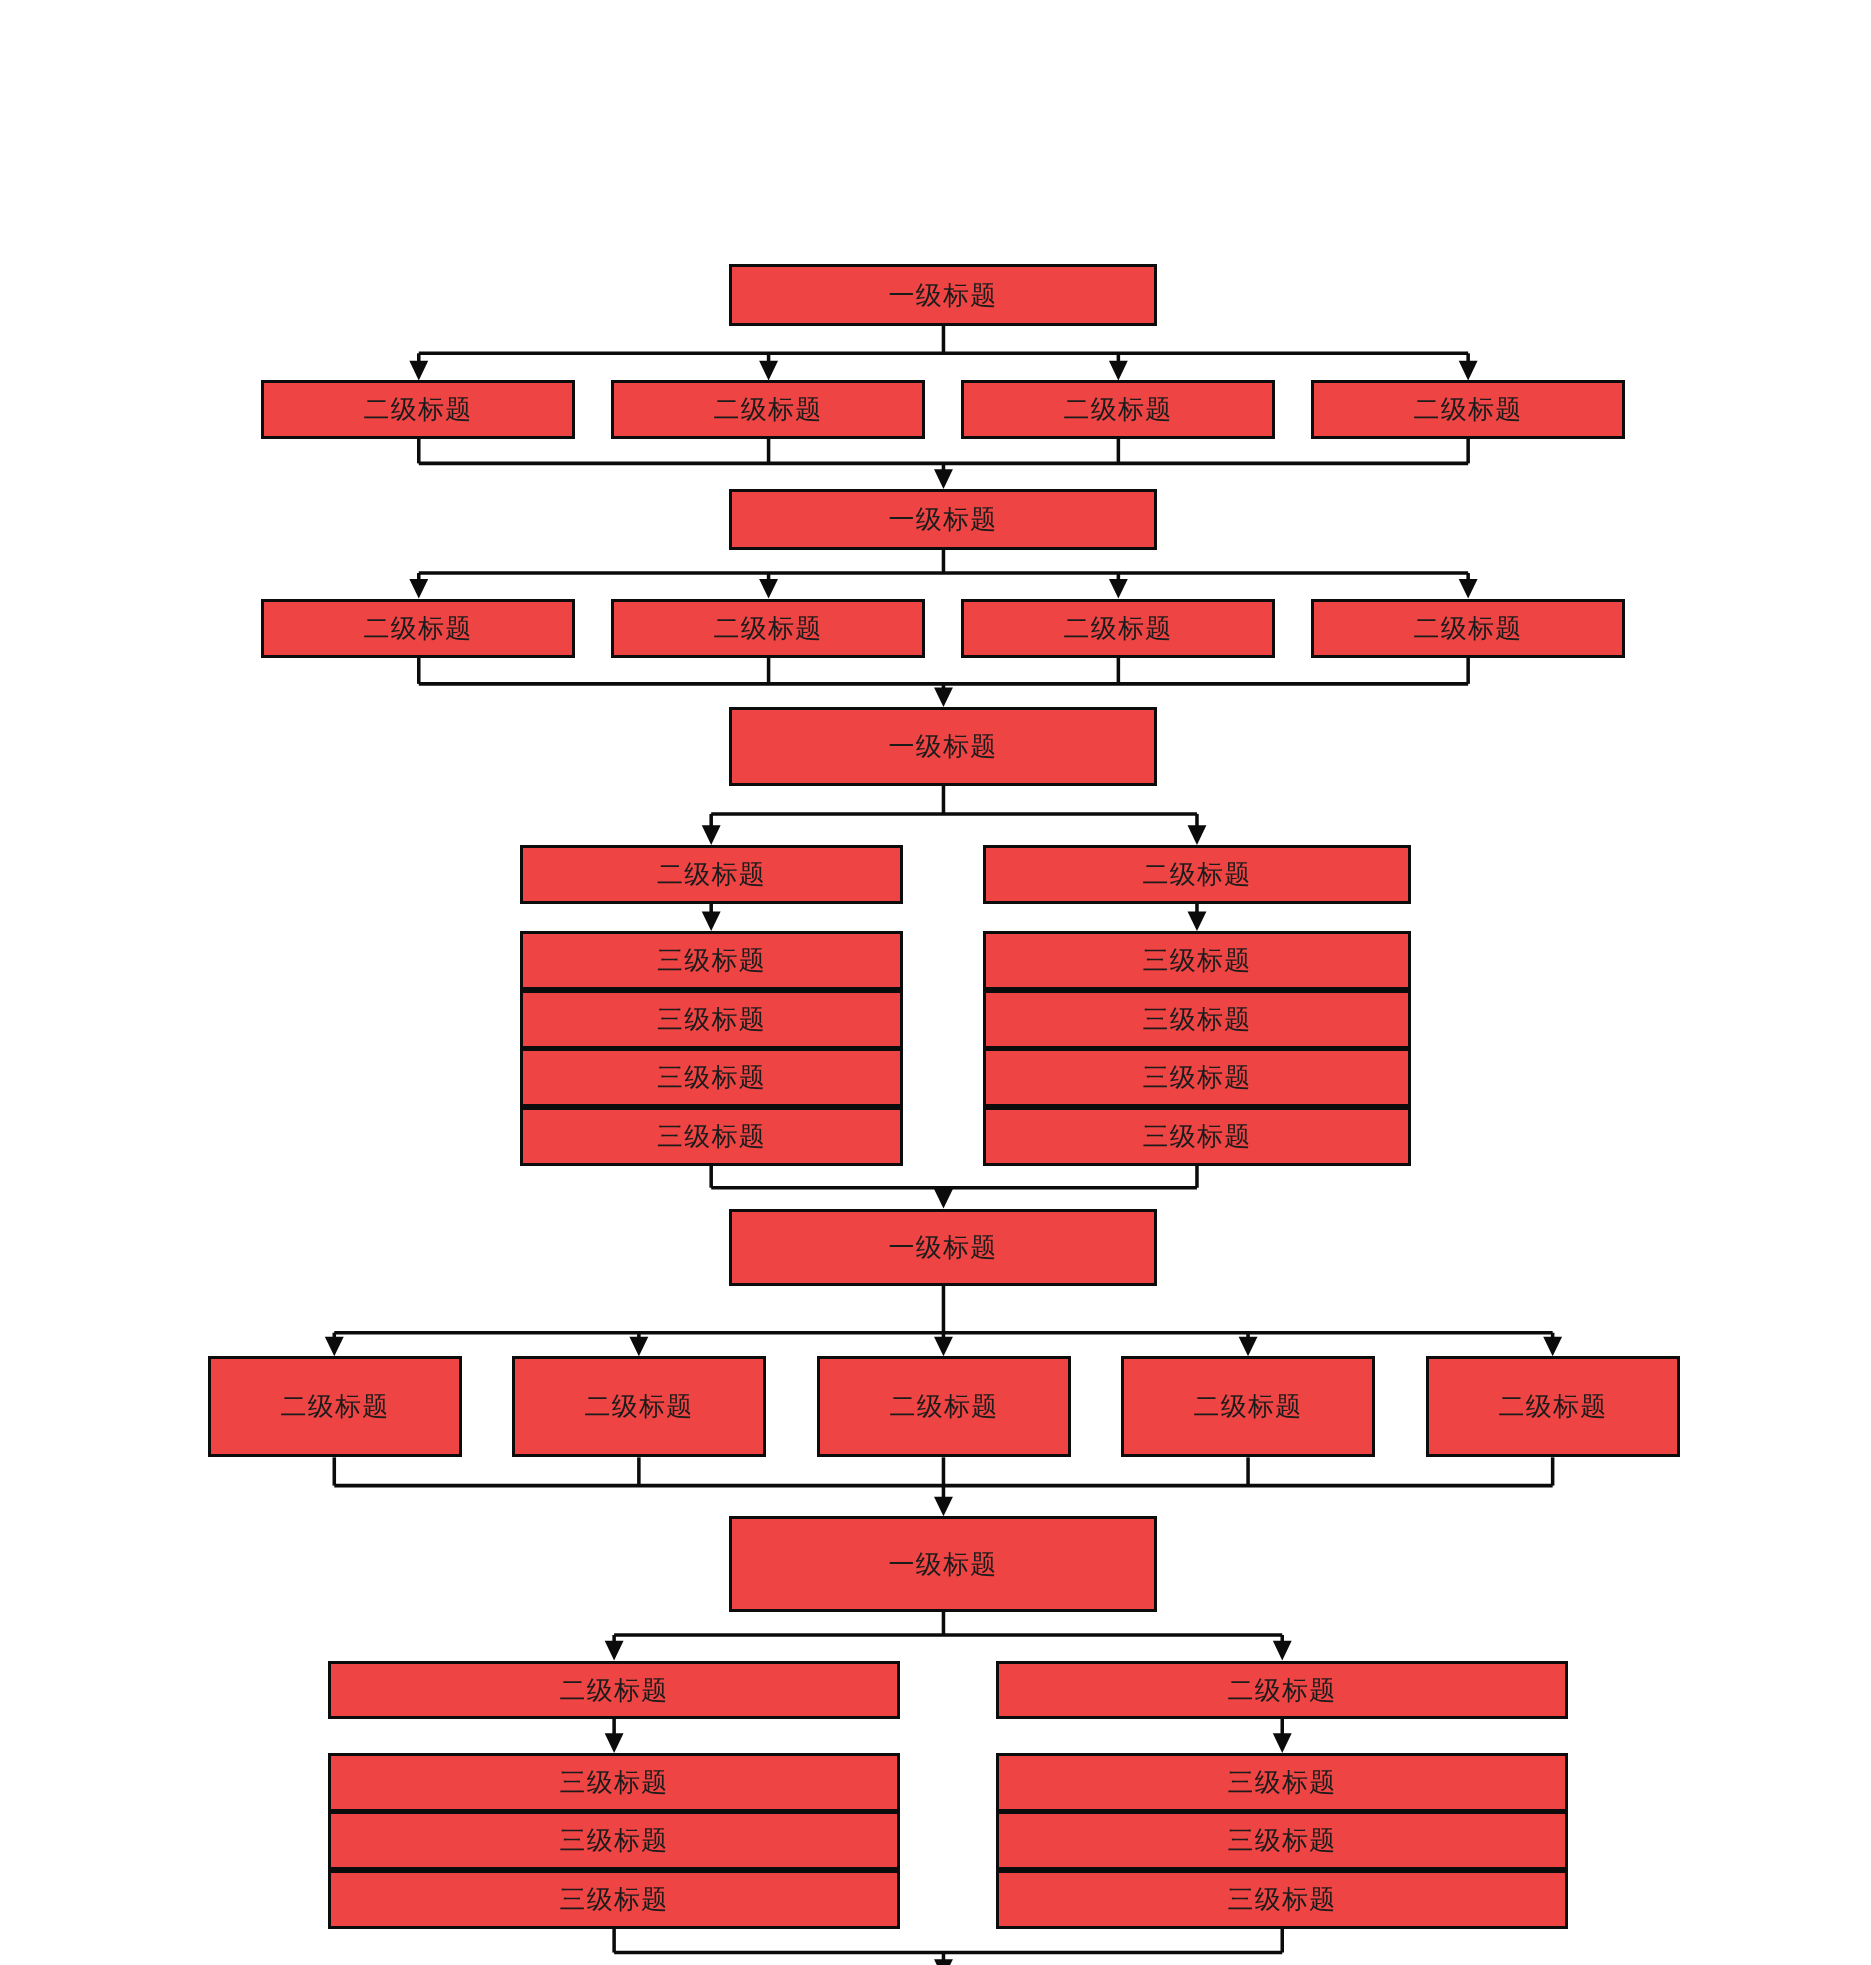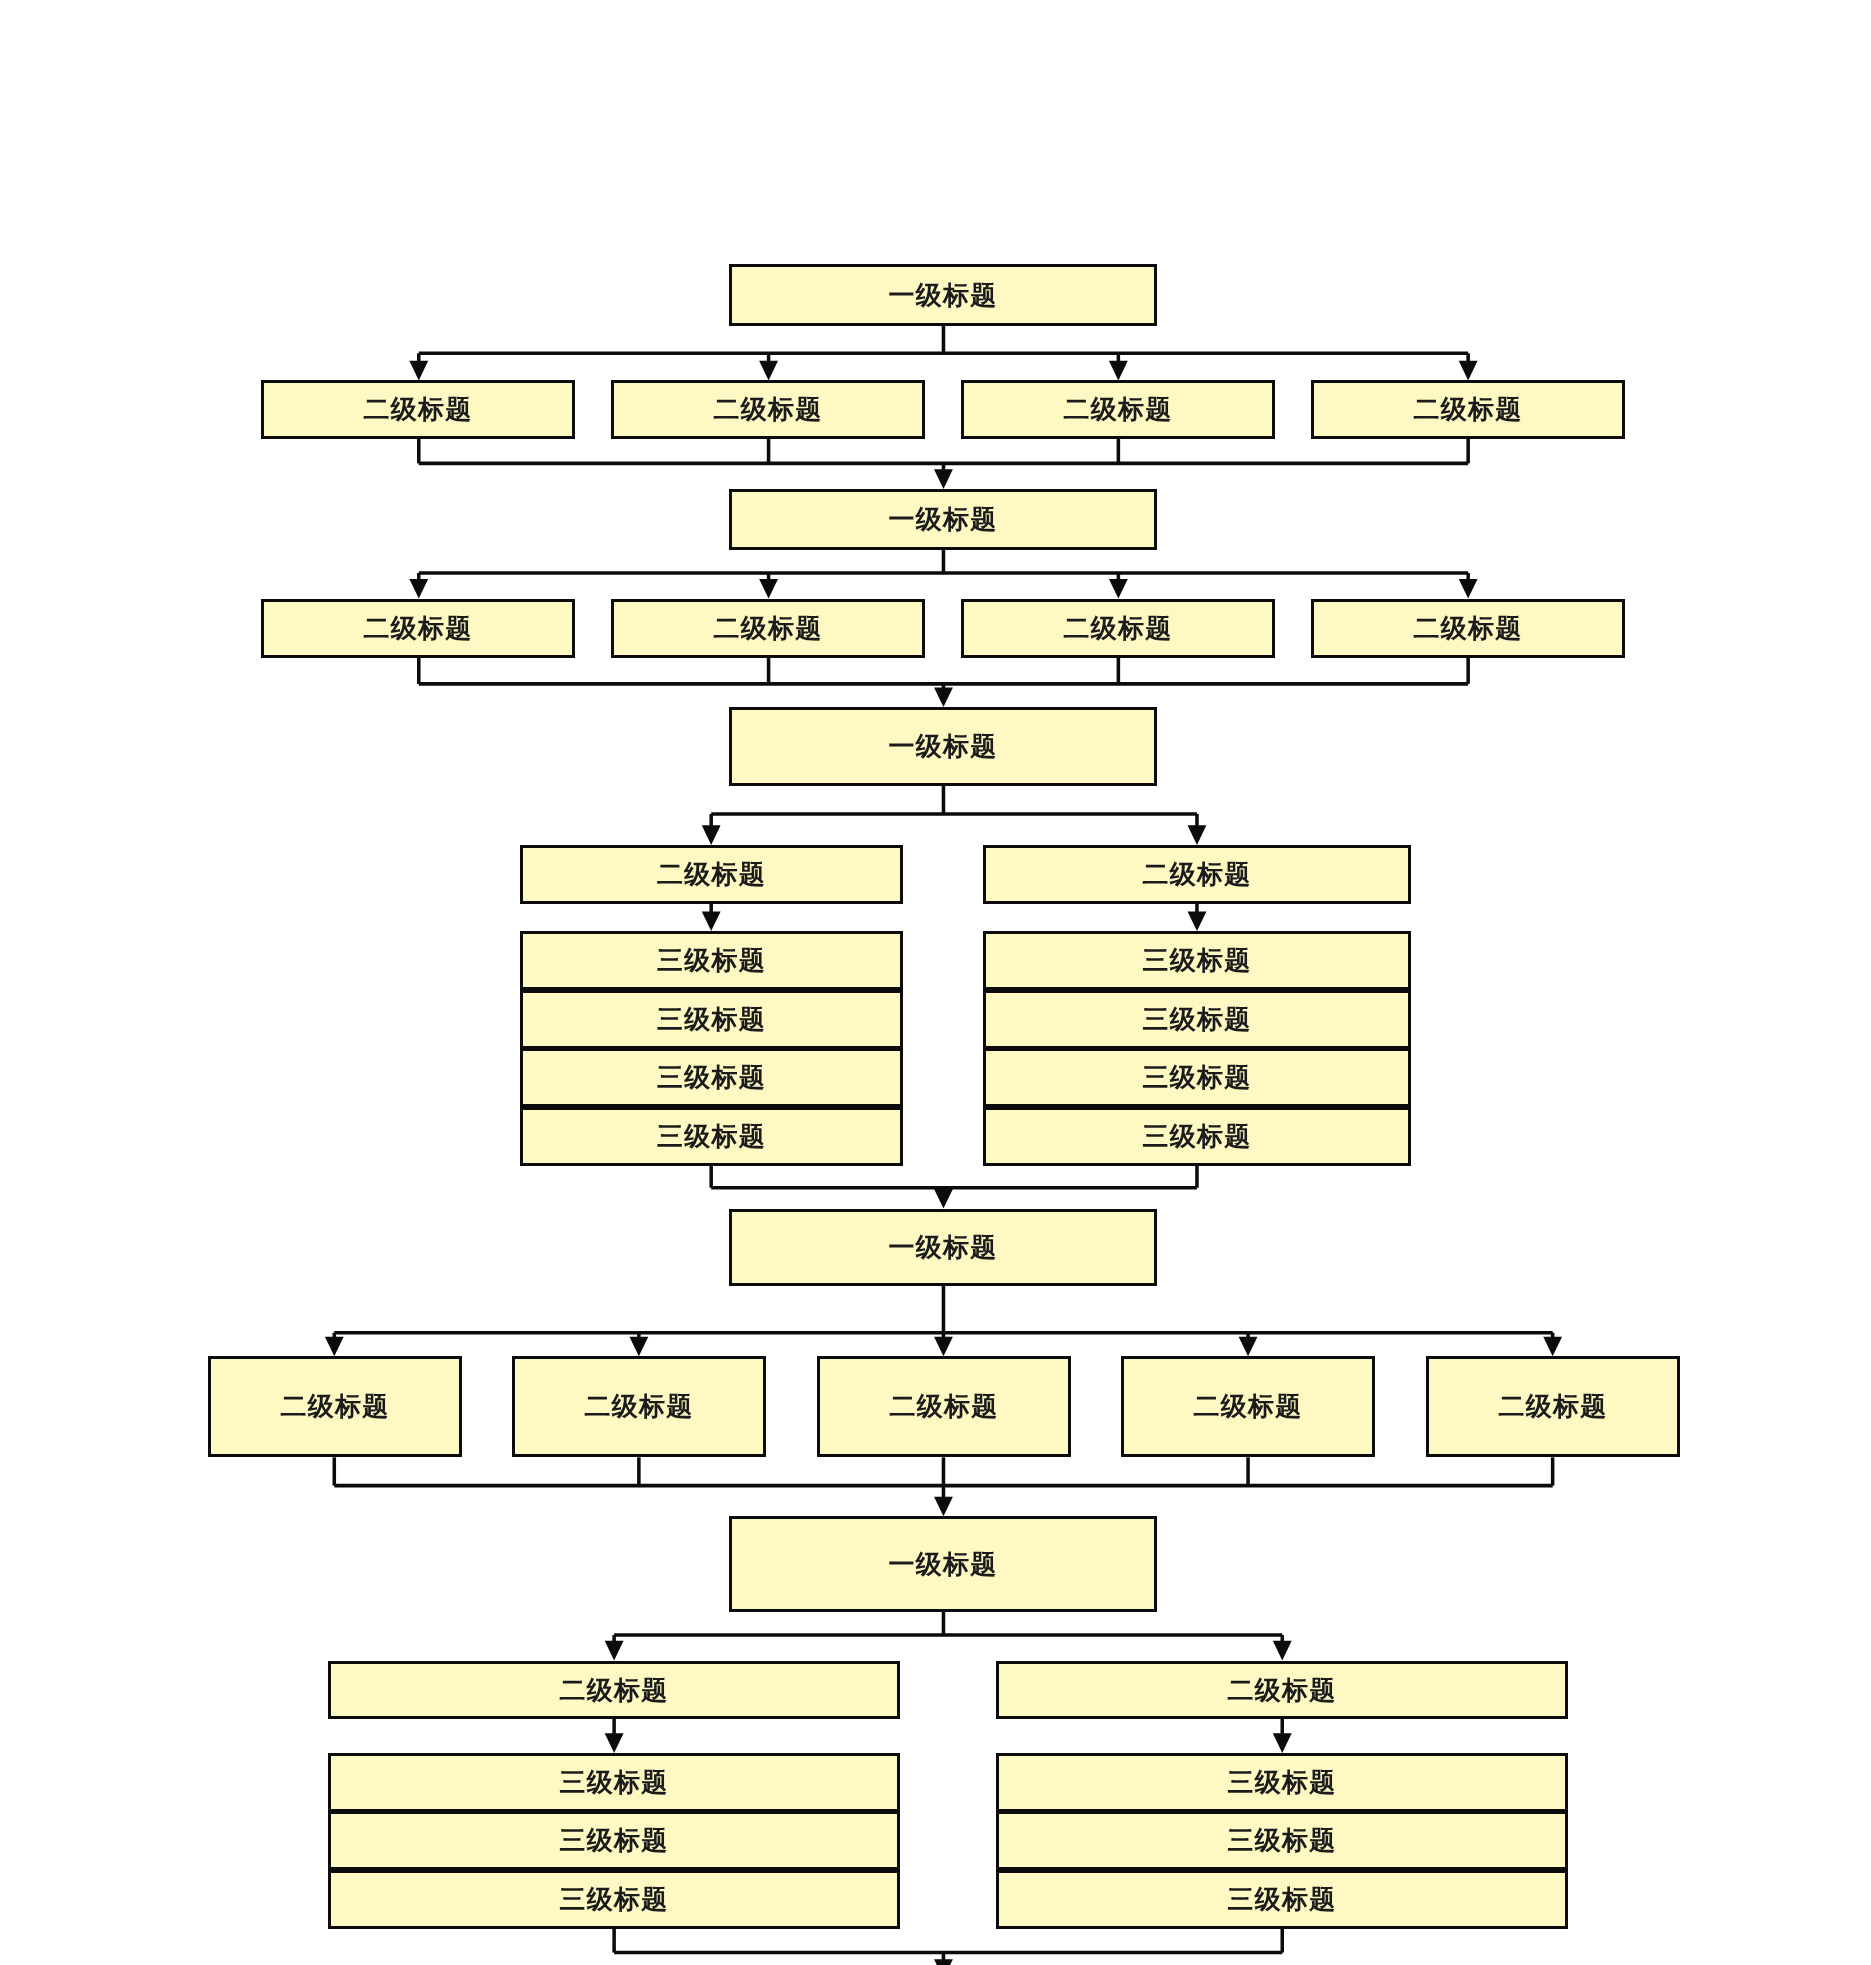--- a/index.html
+++ b/index.html
@@ -6,23 +6,23 @@
   html,body{margin:0;padding:0;background:#ffffff;}
   #canvas{
     position:relative;width:1872px;height:2647px;background:#ffffff;overflow:hidden;
     font-family:"Liberation Serif","DejaVu Serif",serif;
   }
   #wires{position:absolute;left:0;top:0;}
   #wires line{stroke:#0b0b0b;stroke-width:9;}
   #wires polygon{fill:#0b0b0b;stroke:none;}
   .node{
     position:absolute;box-sizing:border-box;
-    background:#fef9c3;border:3.5px solid #0c0c0c;
+    background:#ef4444;border:3.5px solid #0c0c0c;
     display:flex;align-items:center;justify-content:center;
-    font-size:26px;letter-spacing:1.2px;color:#1b1b1b;white-space:nowrap;font-weight:bold;
+    font-size:26px;letter-spacing:1.2px;color:#1b1b1b;white-space:nowrap;
   }
 </style>
 </head>
 <body>
 
 <div id="canvas">
   <svg id="wires" width="1872" height="2647" viewBox="0 0 4762 6735">
       <line x1="2400" y1="829" x2="2400" y2="899"></line>
       <line x1="1065" y1="899" x2="3735" y2="899"></line>
       <line x1="1065" y1="899" x2="1065" y2="943"></line>

